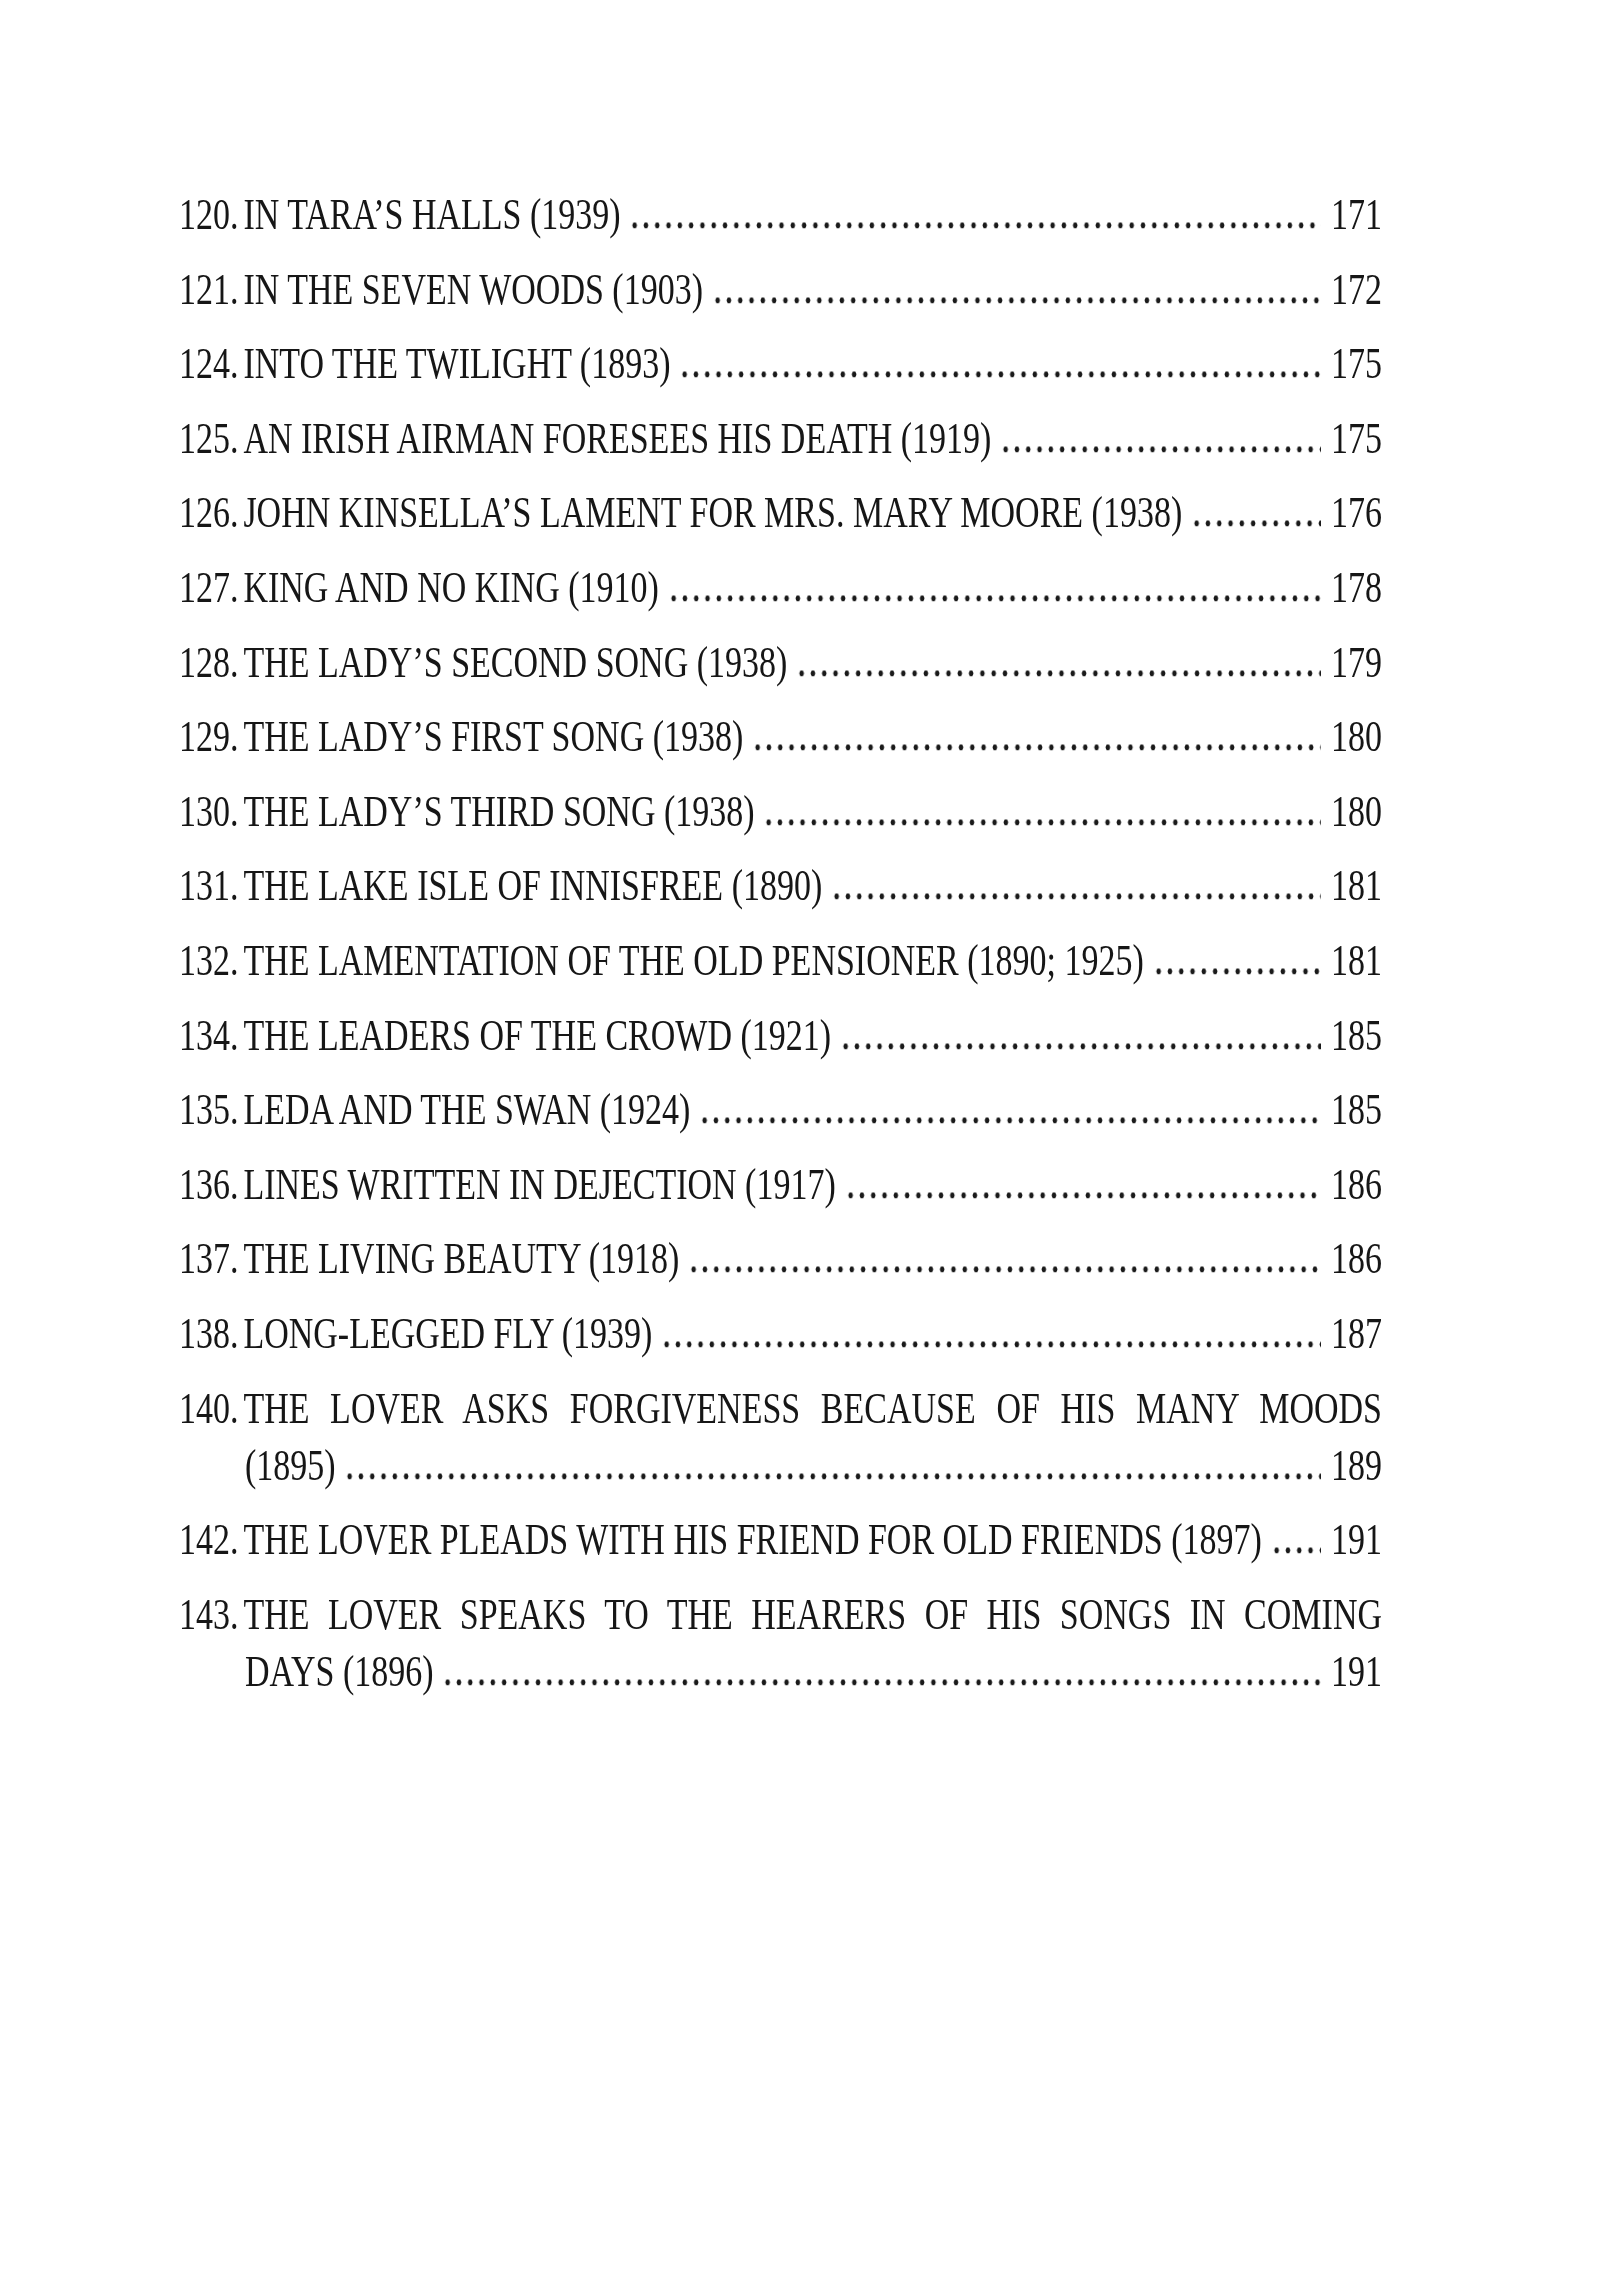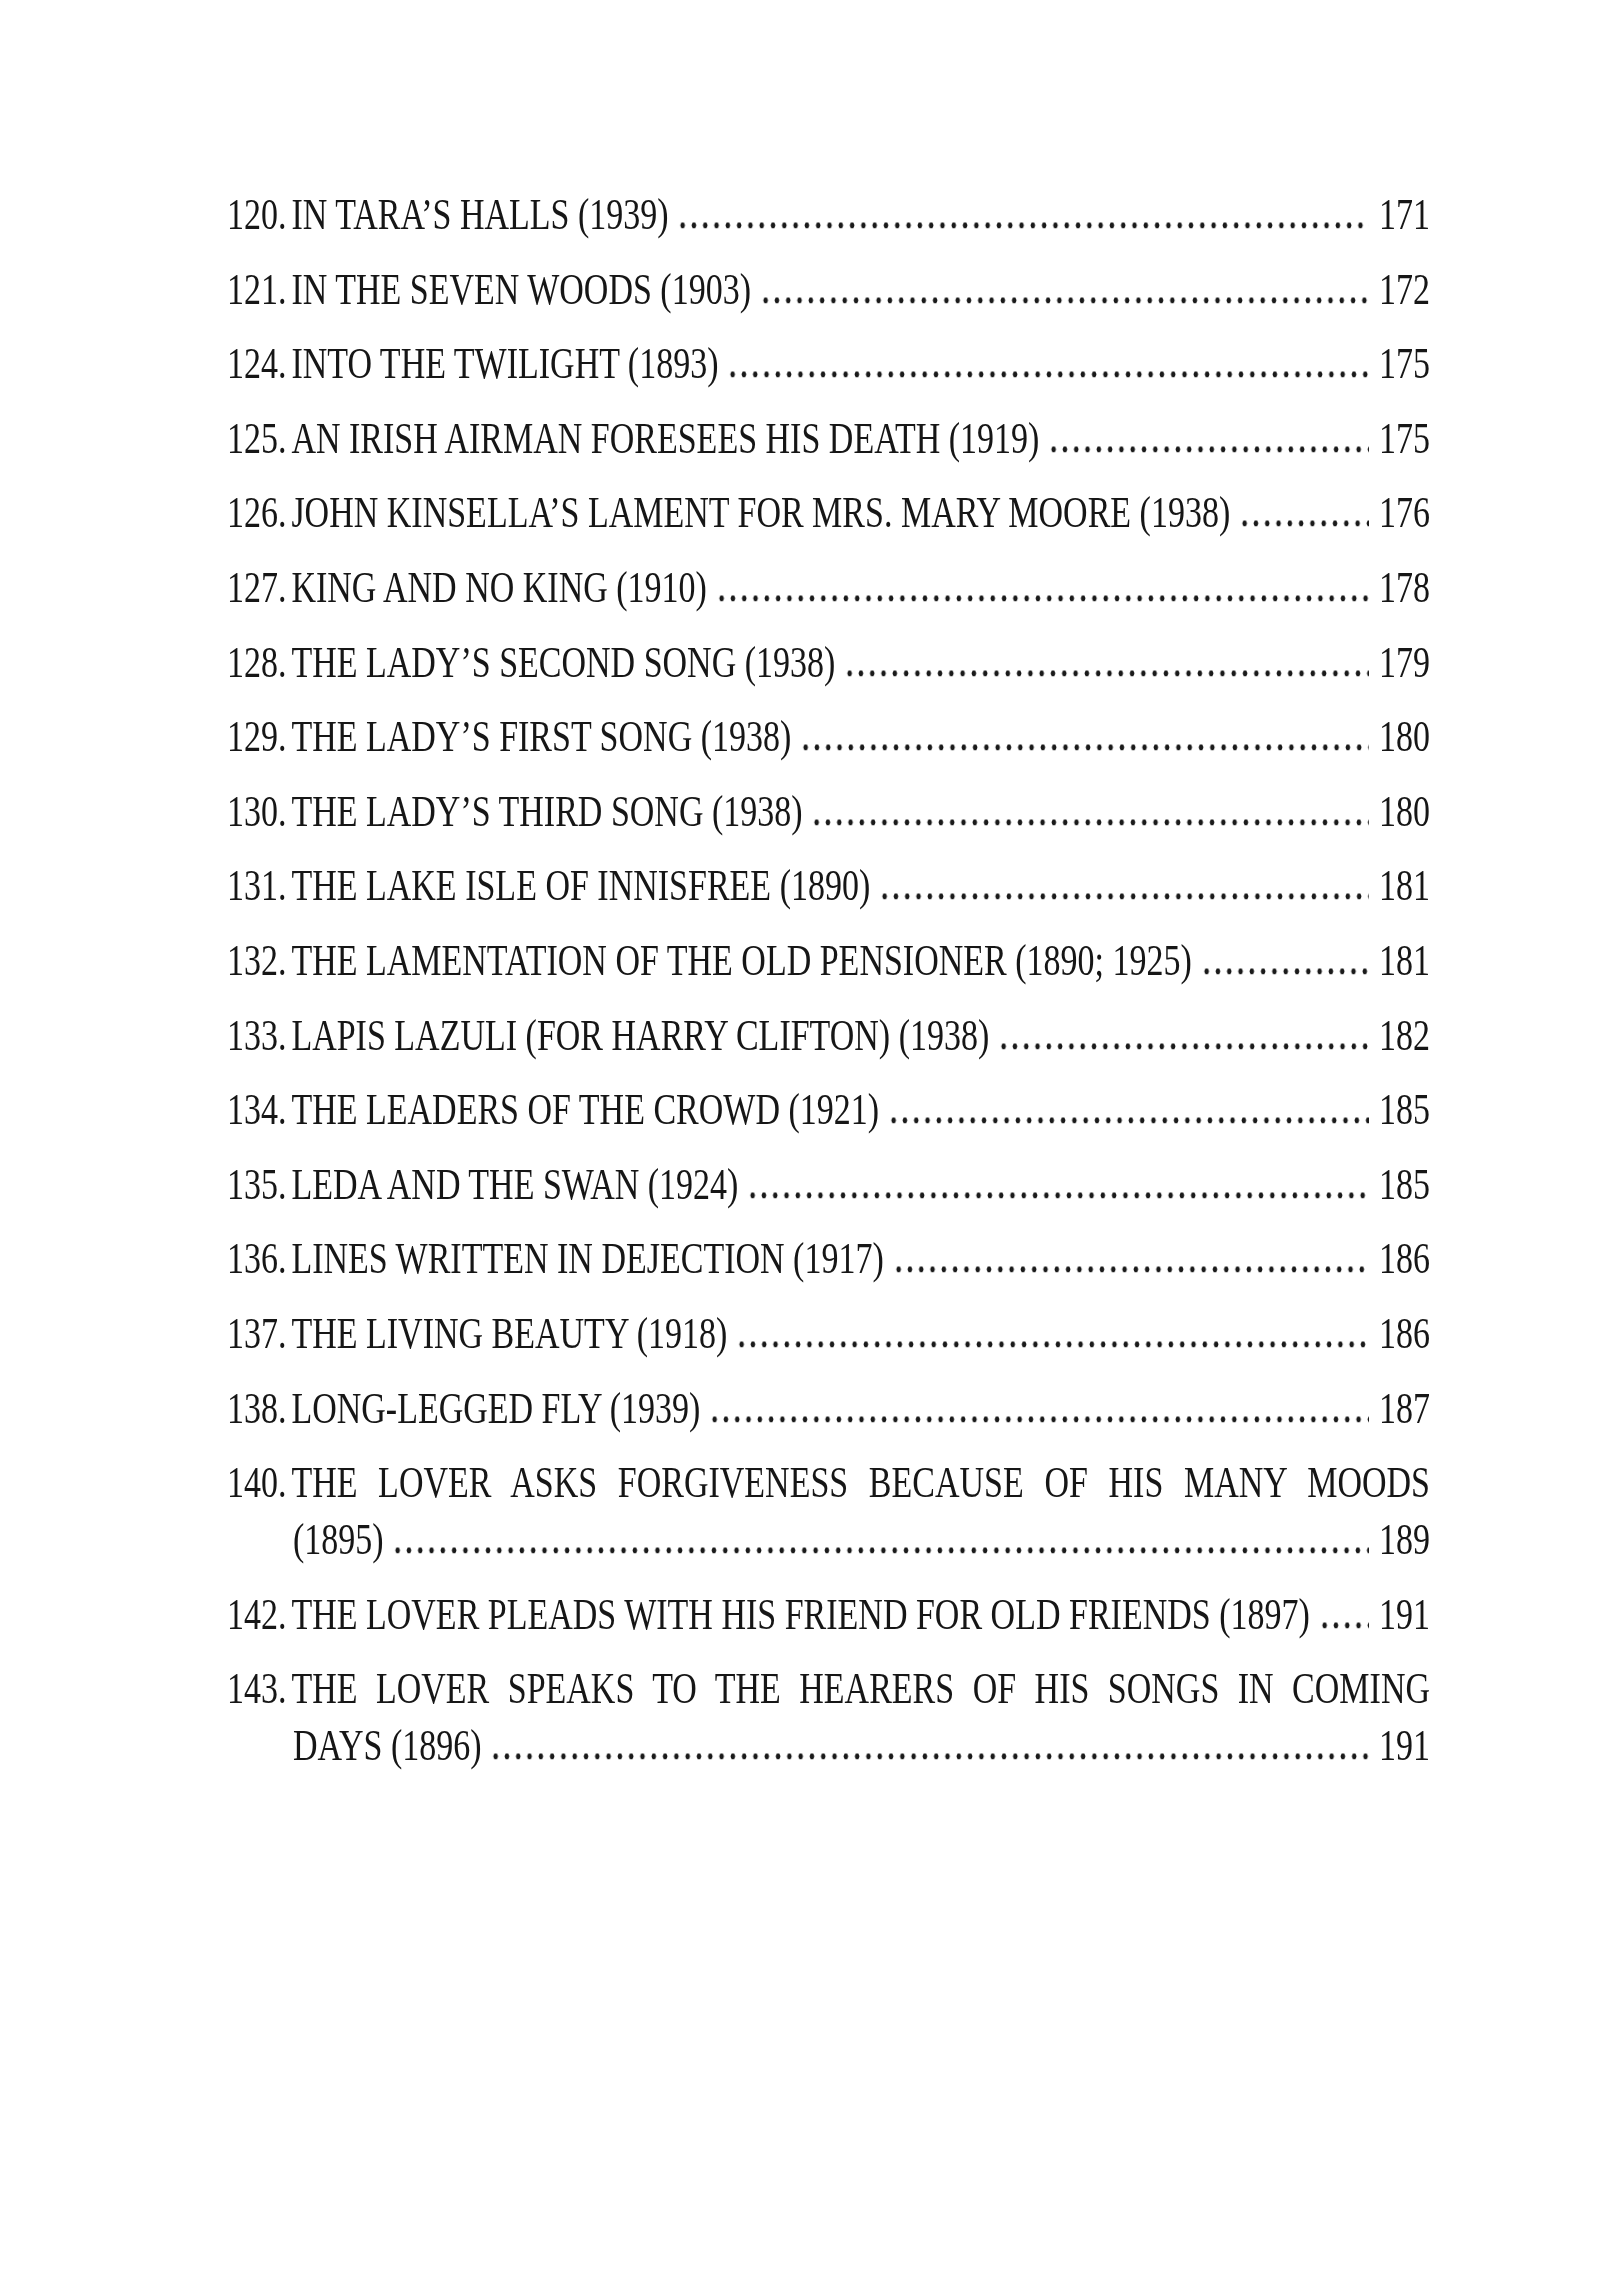--- a/index.html
+++ b/index.html
@@ -8,21 +8,20 @@
     background: #ffffff;
     position: relative;
     overflow: hidden;
     font-family: "Liberation Serif", "DejaVu Serif", serif;
     color: #161616;
   }
   .toc {
     position: absolute;
     left: 179px; top: 186px;
     width: 1203px;
-    margin-left: 48px;
   }
   .entry { margin-bottom: 17.6px; }
   .row, .jline {
     font-size: 34px;
     line-height: 57px;
     transform: scaleY(1.28);
     transform-origin: 50% 50%;
   }
   .row {
     display: flex;
@@ -148,28 +147,20 @@
 
   <div class="entry">
     <div class="row">
       <span class="num">132.</span>
       <span class="title">THE LAMENTATION OF THE OLD PENSIONER (1890; 1925)</span>
       <span class="leader"></span>
       <span class="pg">181</span>
     </div>
   </div>
 
-  <div class="entry">
-    <div class="row">
-      <span class="num">133.</span>
-      <span class="title">LAPIS LAZULI (FOR HARRY CLIFTON) (1938)</span>
-      <span class="leader"></span>
-      <span class="pg">182</span>
-    </div>
-  </div>
 
   <div class="entry">
     <div class="row">
       <span class="num">134.</span>
       <span class="title">THE LEADERS OF THE CROWD (1921)</span>
       <span class="leader"></span>
       <span class="pg">185</span>
     </div>
   </div>
 

